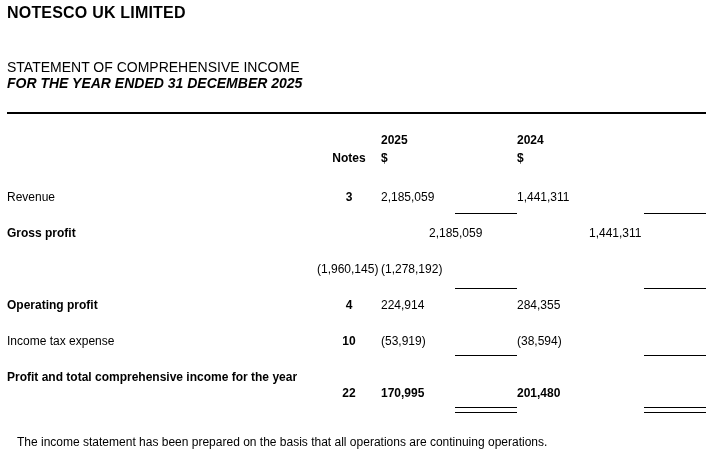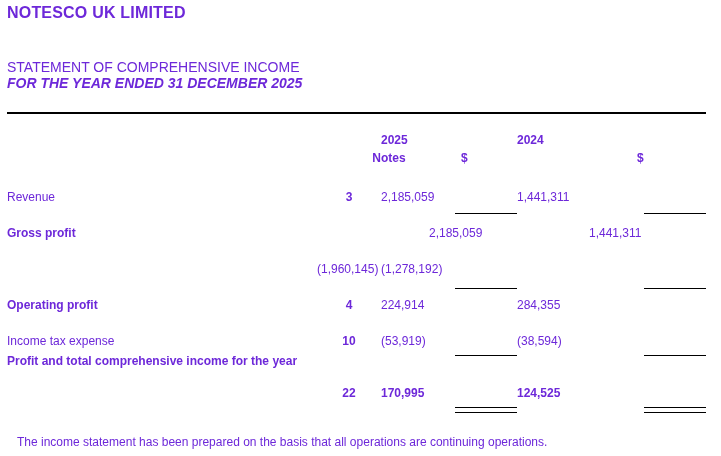--- a/index.html
+++ b/index.html
@@ -1,21 +1,21 @@
 <!DOCTYPE html>
 <html><head>
 <meta charset="utf-8">
 <style>
   html, body { margin: 0; padding: 0; background: #ffffff; }
   .page {
     position: relative;
     width: 721px;
     height: 456px;
     background: #ffffff;
-    color: #6d28d9;
+    color: #000000;
     font-family: "Liberation Sans", "DejaVu Sans", sans-serif;
     overflow: hidden;
   }
   .abs { position: absolute; }
   .company-name {
     left: 7px; top: 3px;
     font-size: 16px; font-weight: bold; line-height: 19px;
     letter-spacing: 0.2px;
   }
   .statement-title {
@@ -74,21 +74,21 @@
 
   <div class="abs divider"></div>
 
   <div class="abs grid-row" style="top:133px;">
     <div class="c-label"></div>
     <div class="c-notes"></div>
     <div class="c-val hdr">2025</div>
     <div class="c-val hdr">2024</div>
   </div>
 
-  <div class="abs grid-row" style="top:151px;gap:40px;">
+  <div class="abs grid-row" style="top:151px;">
     <div class="c-label"></div>
     <div class="c-notes hdr">Notes</div>
     <div class="c-val hdr">$</div>
     <div class="c-val hdr">$</div>
   </div>
 
   <div class="abs grid-row" style="top:190px;">
     <div class="c-label">Revenue</div>
     <div class="c-notes">3</div>
     <div class="c-val">2,185,059</div>
@@ -121,26 +121,26 @@
 
   <div class="abs grid-row" style="top:334px;">
     <div class="c-label">Income tax expense</div>
     <div class="c-notes">10</div>
     <div class="c-val">(53,919)</div>
     <div class="c-val">(38,594)</div>
   </div>
   <div class="abs rule" style="left:455px; top:355px;"></div>
   <div class="abs rule" style="left:644px; top:355px;"></div>
 
-  <div class="abs full-label" style="top:354px;">Profit and total comprehensive income for the year</div>
+  <div class="abs full-label" style="top:370px;">Profit and total comprehensive income for the year</div>
 
   <div class="abs grid-row" style="top:386px;">
     <div class="c-label"></div>
     <div class="c-notes">22</div>
     <div class="c-val bold">170,995</div>
-    <div class="c-val bold">124,525</div>
+    <div class="c-val bold">201,480</div>
   </div>
   <div class="abs rule-grand" style="left:455px; top:407px;"></div>
   <div class="abs rule-grand" style="left:644px; top:407px;"></div>
 
   <div class="abs footnote">The income statement has been prepared on the basis that all operations are continuing operations.</div>
 
 </div>
 
 </body></html>

